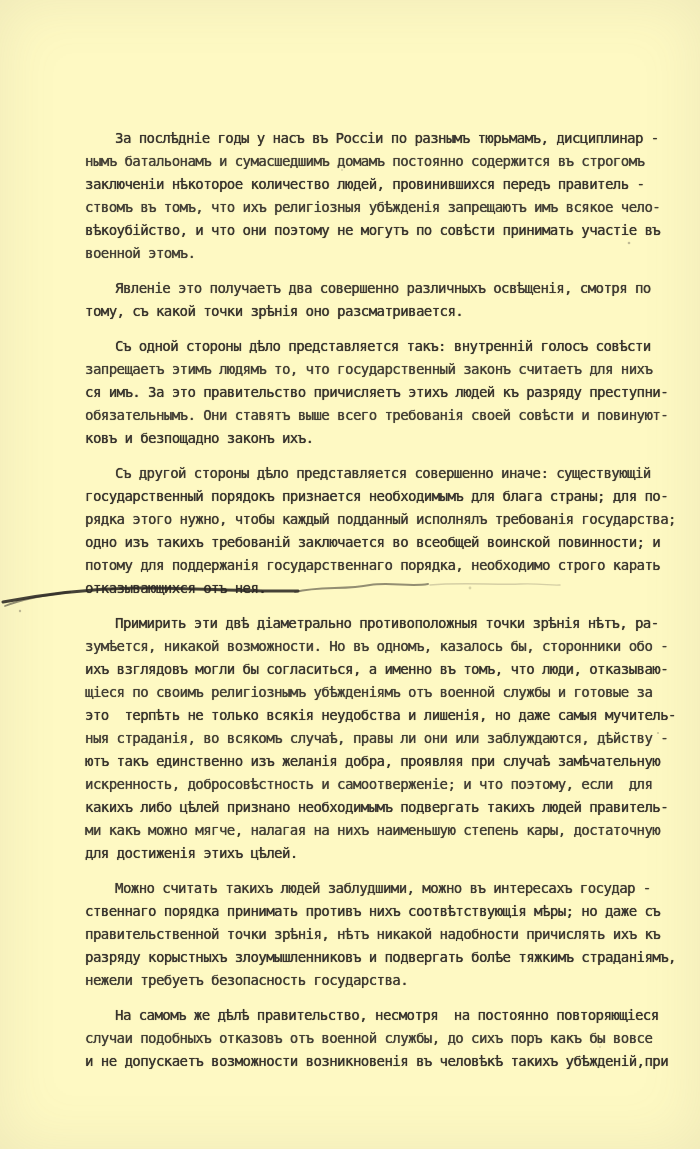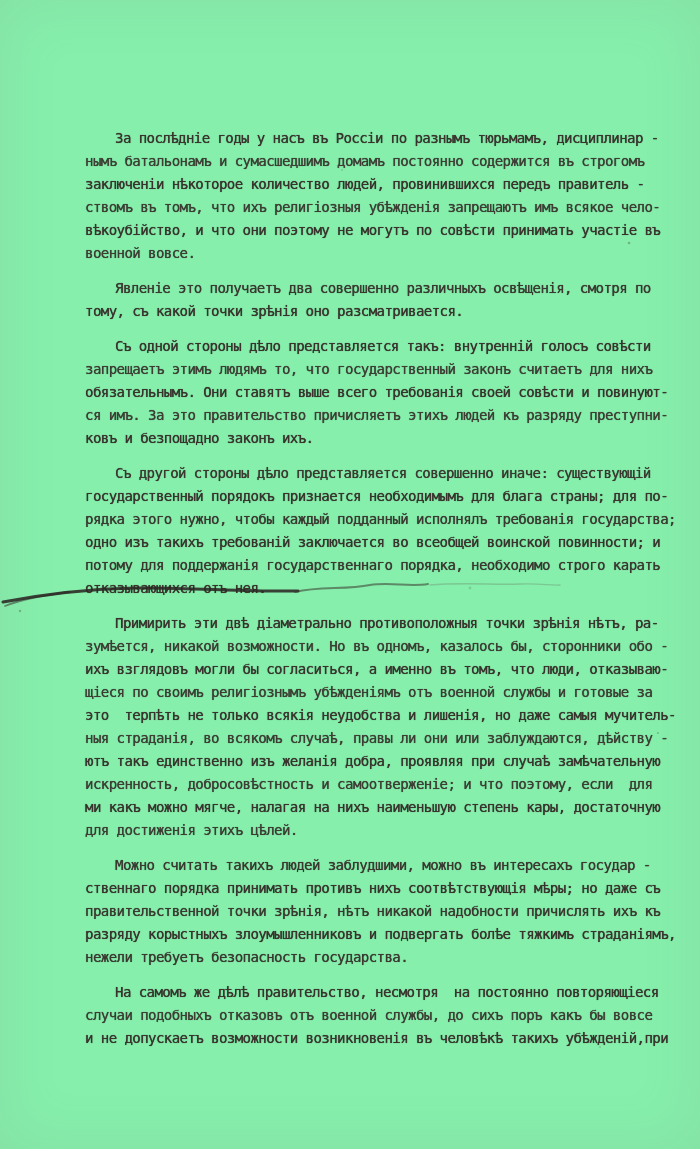--- a/index.html
+++ b/index.html
@@ -4,21 +4,21 @@
 <style>
   html, body {
     margin: 0;
     padding: 0;
     background: #9a9a98;
   }
   .page {
     position: relative;
     width: 700px;
     height: 1149px;
-    background: #86efac;
+    background: #fef9c3;
     overflow: hidden;
     box-shadow: inset 0 0 60px rgba(120,115,105,0.12);
   }
   .textblock {
     position: absolute;
     top: 0;
     left: 85px;
     width: 600px;
     padding-top: 127px;
     font-family: "DejaVu Sans Mono", "DejaVu Sans", monospace;
@@ -55,50 +55,51 @@
 
 <div class="page">
 
   <div id="textblock" class="textblock">
       <div class="para">
         <div class="line indent">За послѣдніе годы у насъ въ Россіи по разнымъ тюрьмамъ, дисциплинар -</div>
         <div class="line">нымъ батальонамъ и сумасшедшимъ домамъ постоянно содержится въ строгомъ</div>
         <div class="line">заключеніи нѣкоторое количество людей, провинившихся передъ правитель -</div>
         <div class="line">ствомъ въ томъ, что ихъ религіозныя убѣжденія запрещаютъ имъ всякое чело-</div>
         <div class="line">вѣкоубійство, и что они поэтому не могутъ по совѣсти принимать участіе въ</div>
-        <div class="line">военной вовсе.</div>
+        <div class="line">военной этомъ.</div>
       </div>
       <div class="para">
         <div class="line indent">Явленіе это получаетъ два совершенно различныхъ освѣщенія, смотря по</div>
         <div class="line">тому, съ какой точки зрѣнія оно разсматривается.</div>
       </div>
       <div class="para">
         <div class="line indent">Съ одной стороны дѣло представляется такъ: внутренній голосъ совѣсти</div>
         <div class="line">запрещаетъ этимъ людямъ то, что государственный законъ считаетъ для нихъ</div>
+        <div class="line">ся имъ. За это правительство причисляетъ этихъ людей къ разряду преступни-</div>
         <div class="line">обязательнымъ. Они ставятъ выше всего требованія своей совѣсти и повинуют-</div>
-        <div class="line">ся имъ. За это правительство причисляетъ этихъ людей къ разряду преступни-</div>
         <div class="line">ковъ и безпощадно законъ ихъ.</div>
       </div>
       <div class="para">
         <div class="line indent">Съ другой стороны дѣло представляется совершенно иначе: существующій</div>
         <div class="line">государственный порядокъ признается необходимымъ для блага страны; для по-</div>
         <div class="line">рядка этого нужно, чтобы каждый подданный исполнялъ требованія государства;</div>
         <div class="line">одно изъ такихъ требованій заключается во всеобщей воинской повинности; и</div>
         <div class="line">потому для поддержанія государственнаго порядка, необходимо строго карать</div>
         <div class="line">отказывающихся отъ нея.</div>
       </div>
       <div class="para">
         <div class="line indent">Примирить эти двѣ діаметрально противоположныя точки зрѣнія нѣтъ, ра-</div>
         <div class="line">зумѣется, никакой возможности. Но въ одномъ, казалось бы, сторонники обо -</div>
         <div class="line">ихъ взглядовъ могли бы согласиться, а именно въ томъ, что люди, отказываю-</div>
         <div class="line">щіеся по своимъ религіознымъ убѣжденіямъ отъ военной службы и готовые за</div>
         <div class="line">это  терпѣть не только всякія неудобства и лишенія, но даже самыя мучитель-</div>
         <div class="line">ныя страданія, во всякомъ случаѣ, правы ли они или заблуждаются, дѣйству -</div>
         <div class="line">ютъ такъ единственно изъ желанія добра, проявляя при случаѣ замѣчательную</div>
         <div class="line">искренность, добросовѣстность и самоотверженіе; и что поэтому, если  для</div>
+        <div class="line">какихъ либо цѣлей признано необходимымъ подвергать такихъ людей правитель-</div>
         <div class="line">ми какъ можно мягче, налагая на нихъ наименьшую степень кары, достаточную</div>
         <div class="line">для достиженія этихъ цѣлей.</div>
       </div>
       <div class="para">
         <div class="line indent">Можно считать такихъ людей заблудшими, можно въ интересахъ государ -</div>
         <div class="line">ственнаго порядка принимать противъ нихъ соотвѣтствующія мѣры; но даже съ</div>
         <div class="line">правительственной точки зрѣнія, нѣтъ никакой надобности причислять ихъ къ</div>
         <div class="line">разряду корыстныхъ злоумышленниковъ и подвергать болѣе тяжкимъ страданіямъ,</div>
         <div class="line">нежели требуетъ безопасность государства.</div>
       </div>

